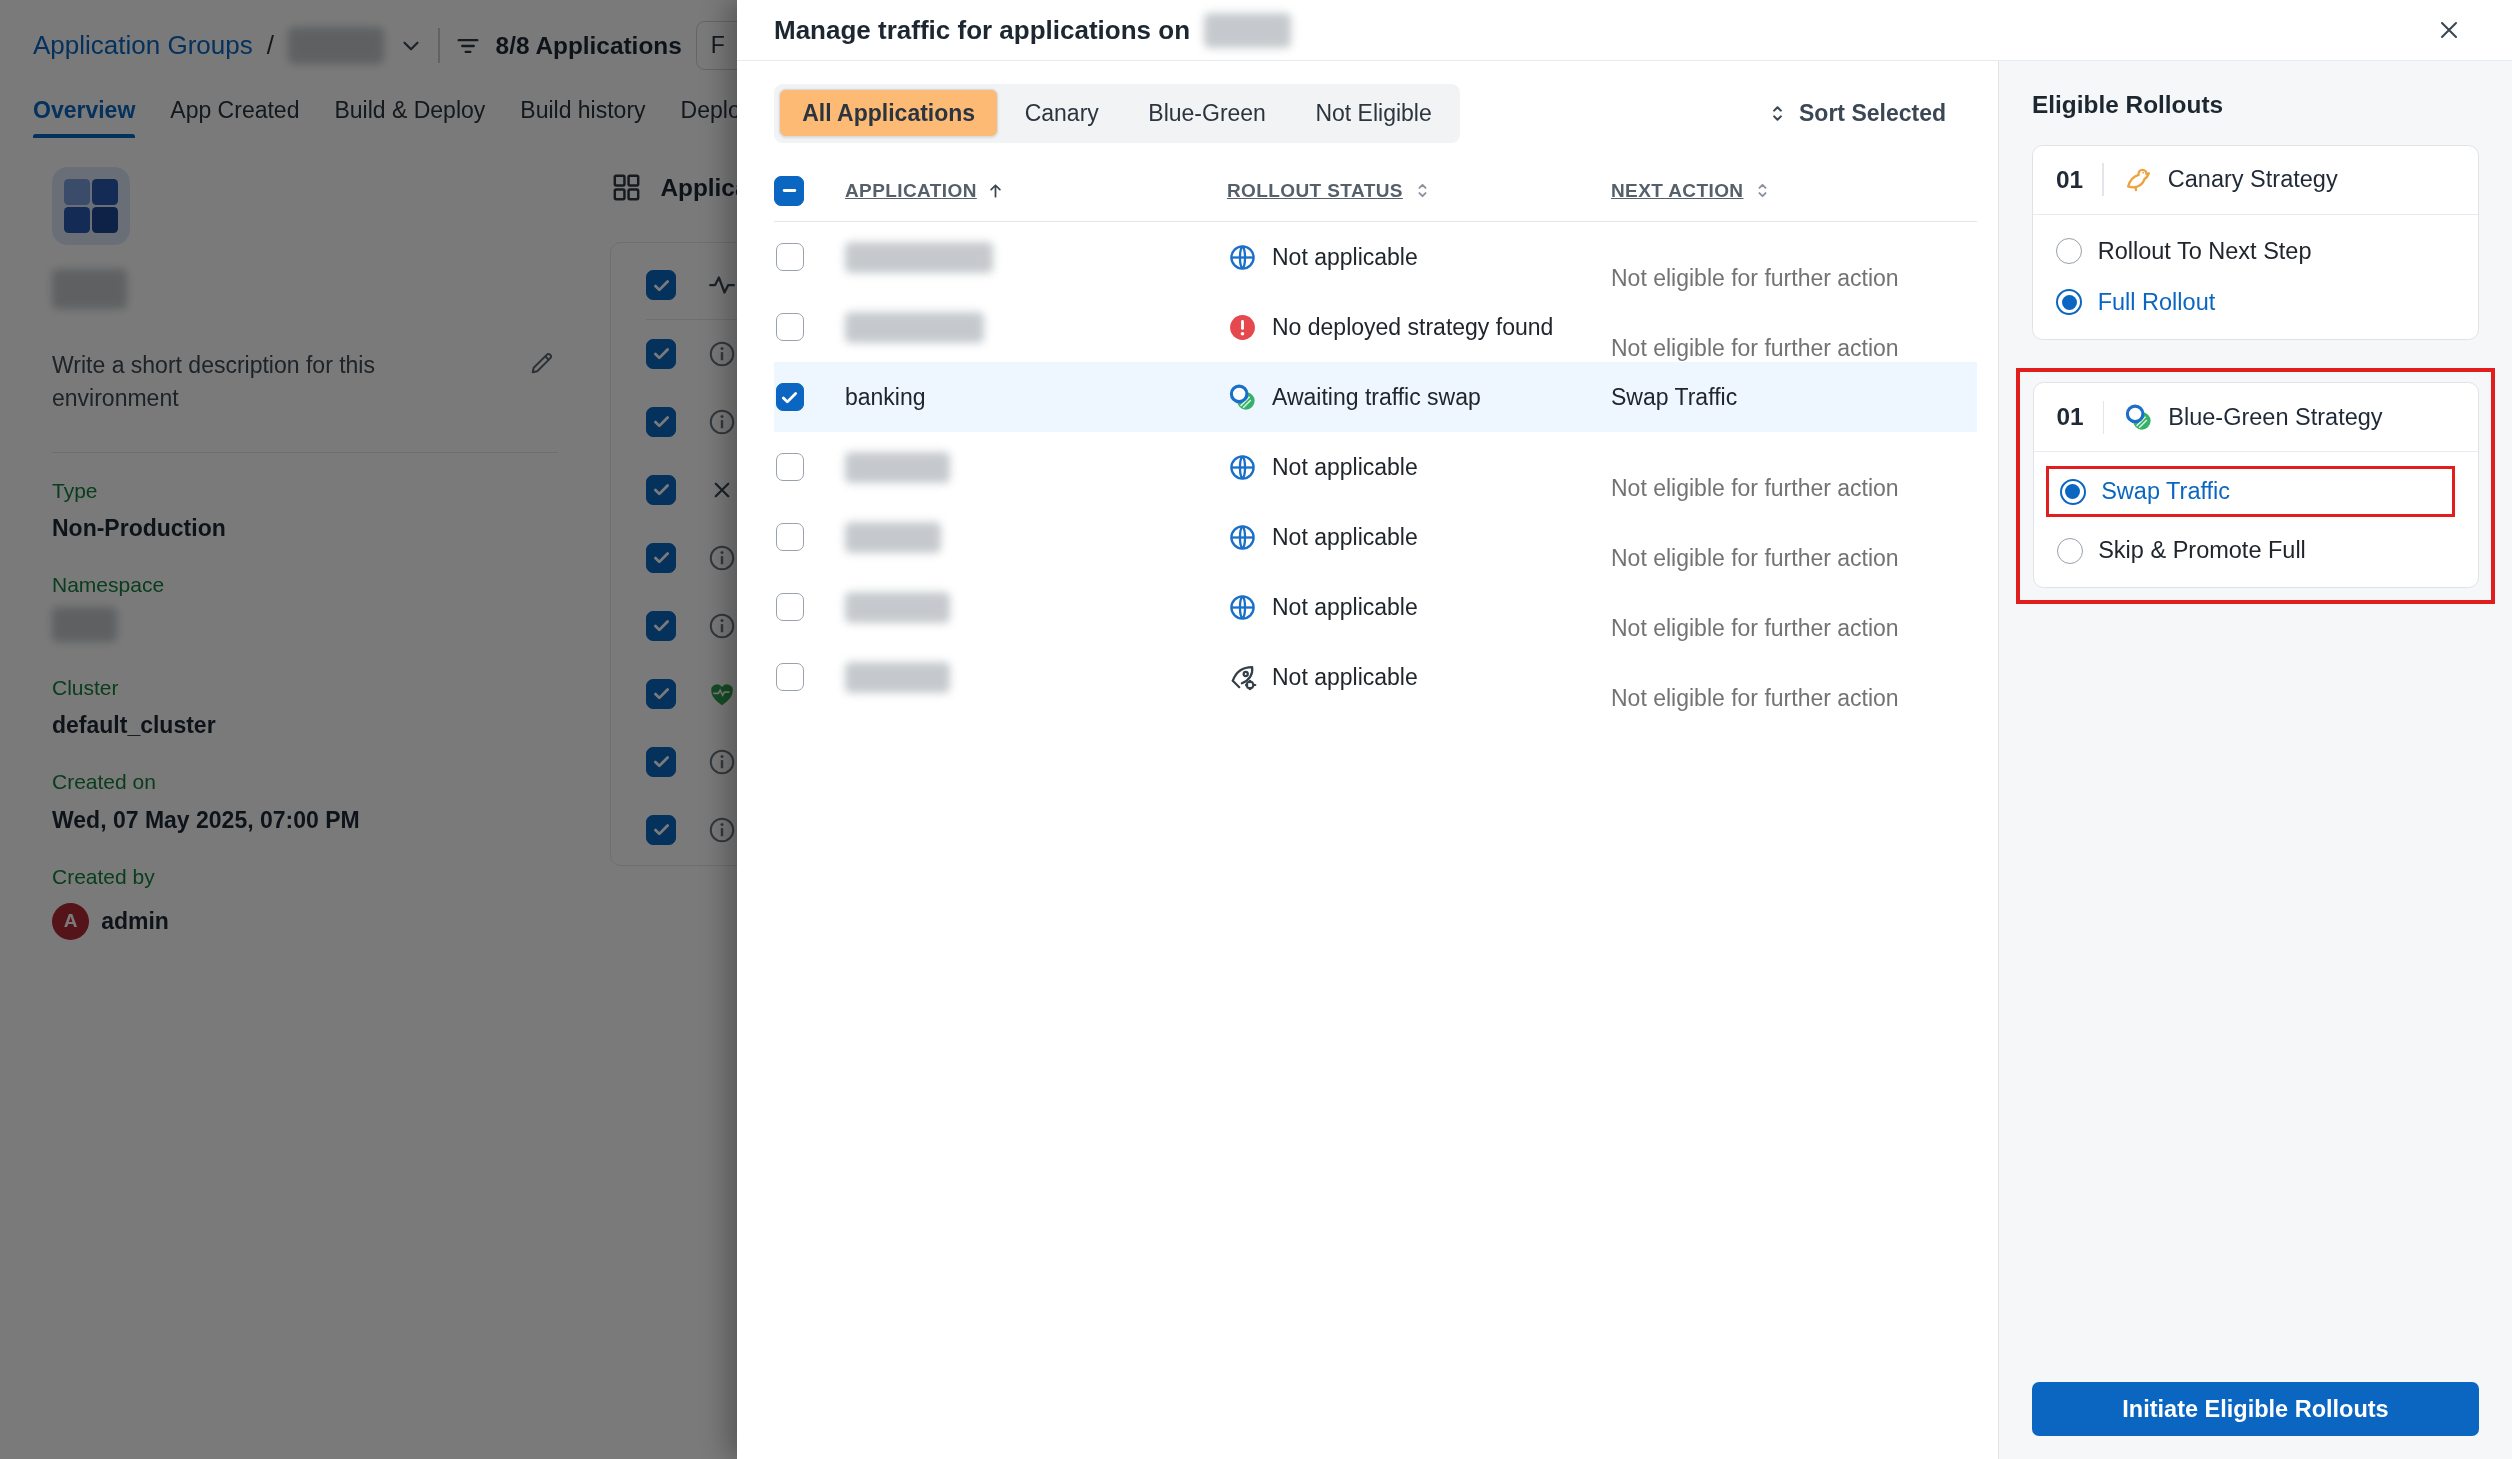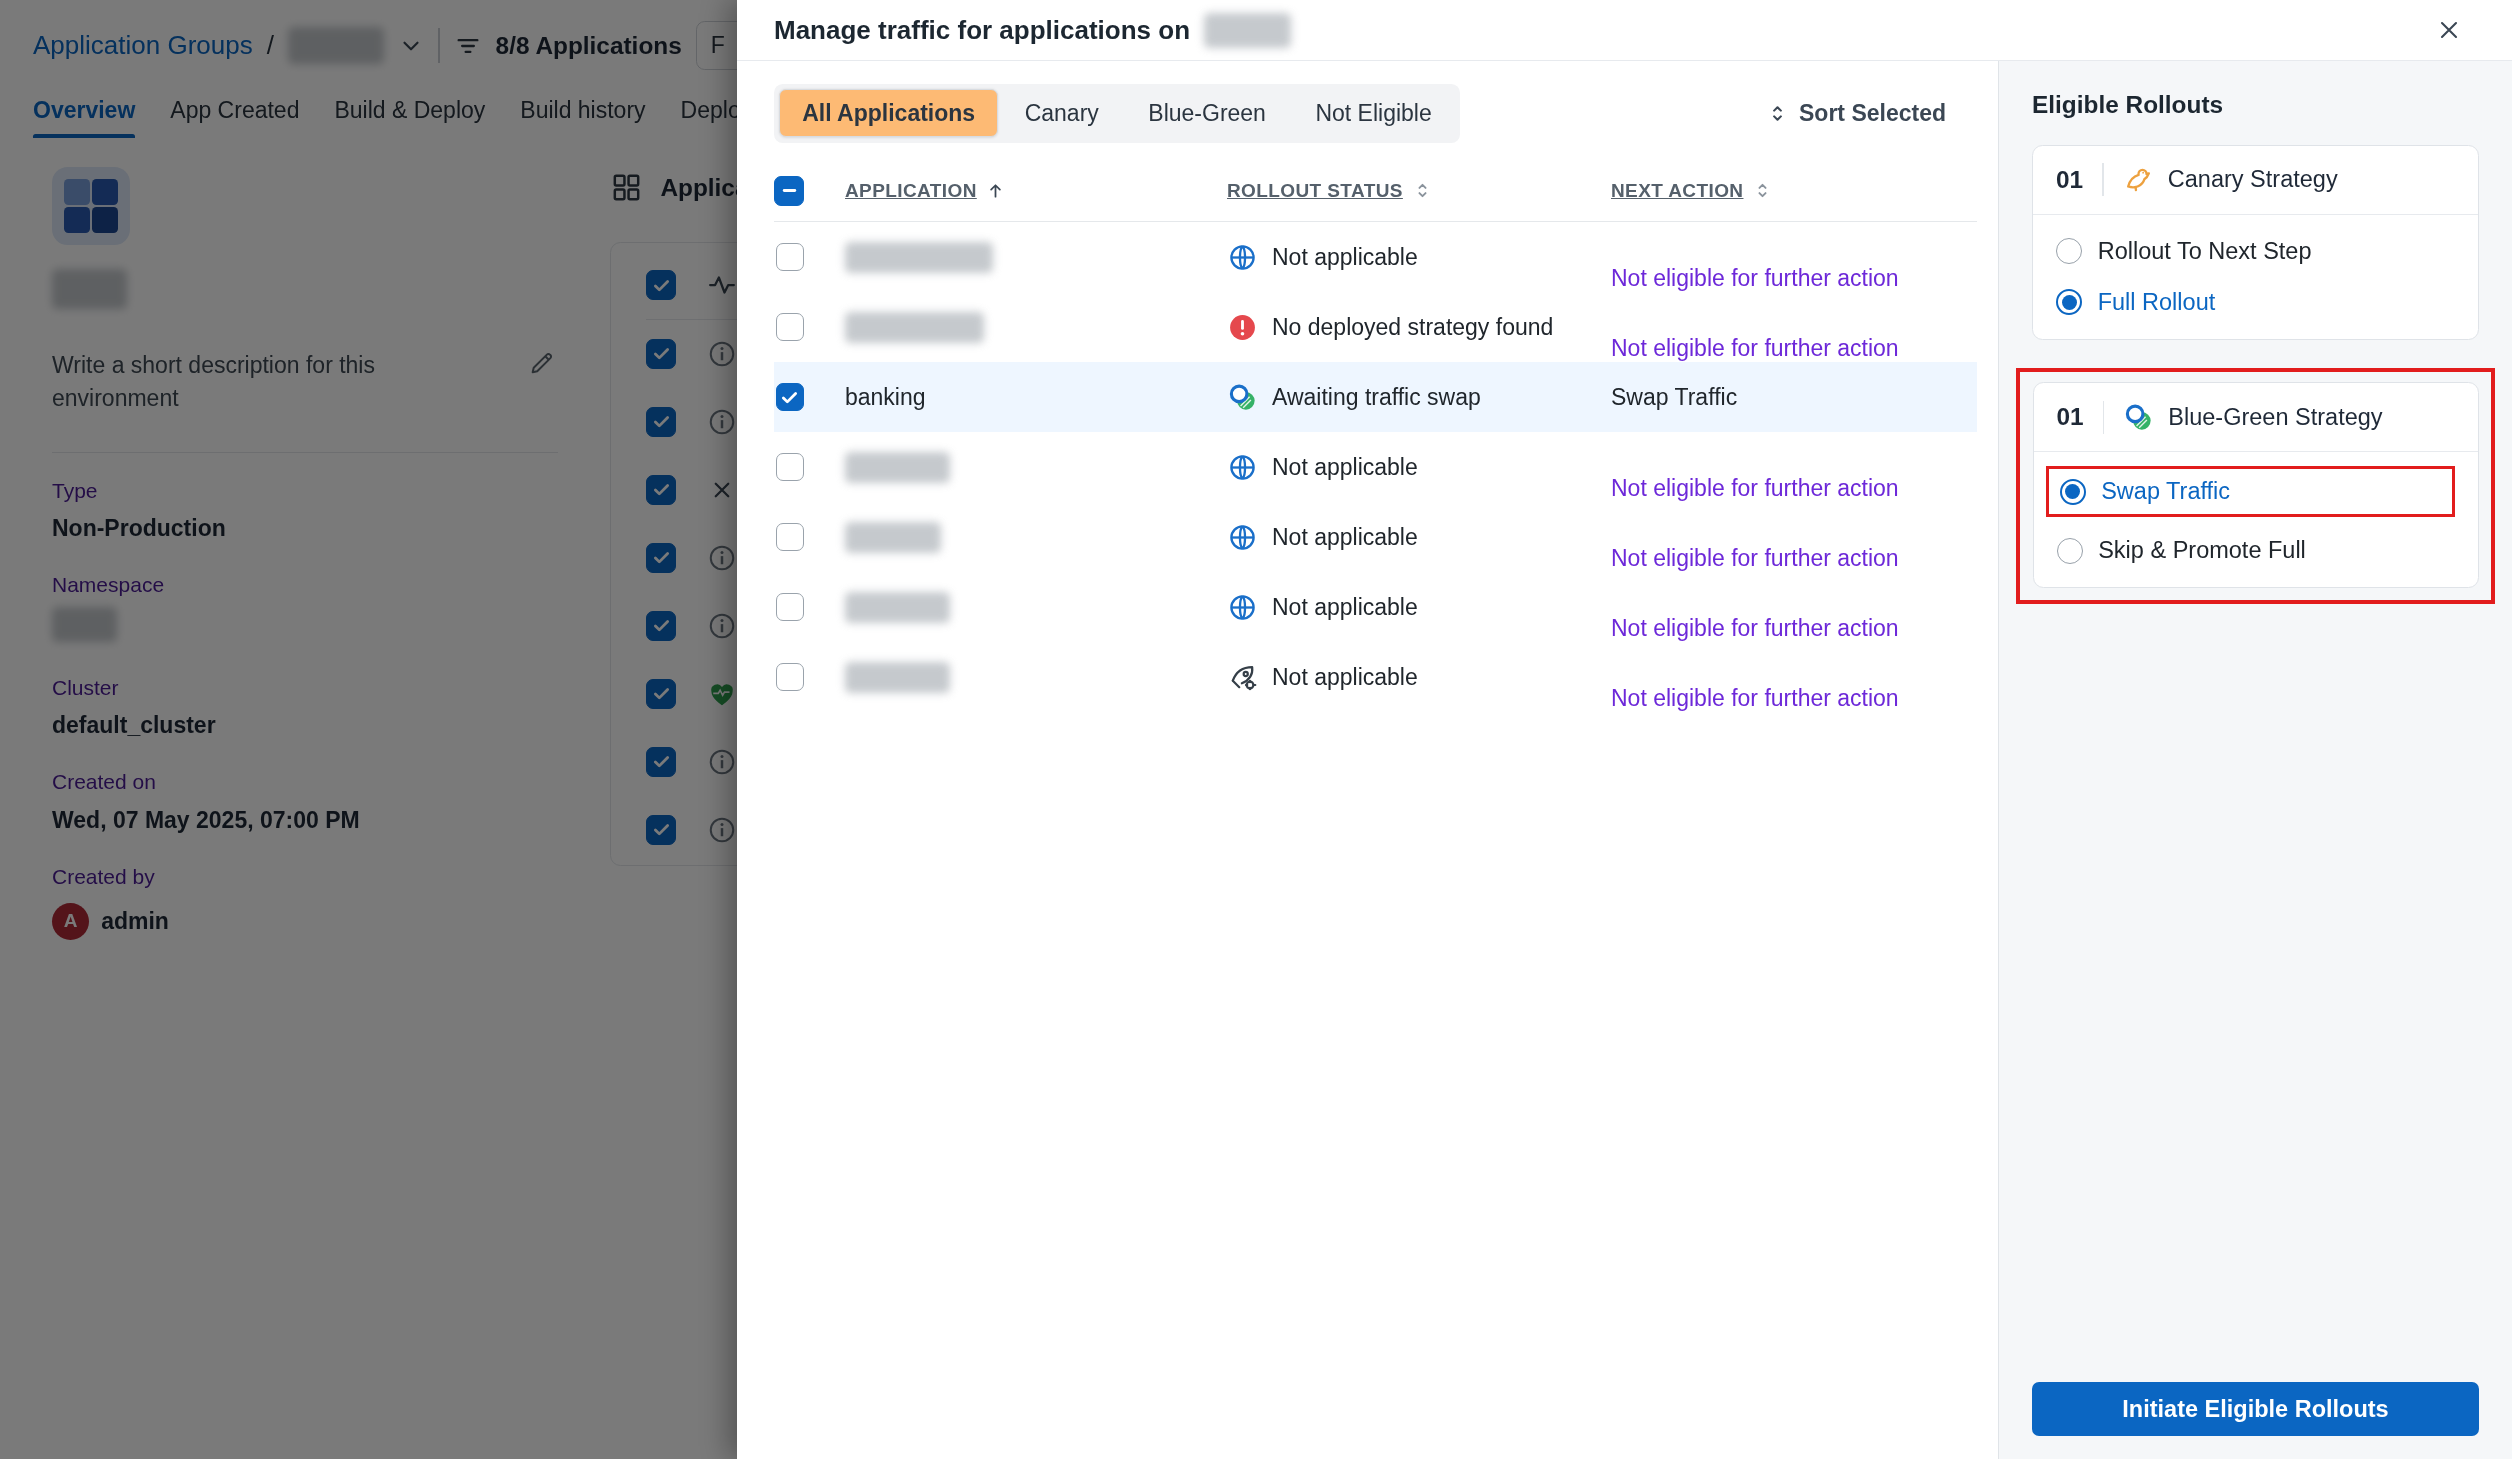--- a/index.html
+++ b/index.html
@@ -25,21 +25,21 @@
   .app-ico{width:78px;height:78px;border-radius:15.7px;background:#dde8f8;display:grid;grid-template-columns:26px 26px;grid-template-rows:26px 26px;gap:2.6px;align-content:center;justify-content:center;}
   .app-ico i{border-radius:4.4px;}
   .app-ico i:nth-child(1){background:#7a9fdb;}
   .app-ico i:nth-child(2){background:#2a5bb2;}
   .app-ico i:nth-child(3){background:#2a5bb2;}
   .app-ico i:nth-child(4){background:#1d4793;}
   .side-title-blur{margin-top:24.4px;width:75px;height:40px;}
   .desc-row{margin-top:37px;display:flex;align-items:flex-start;width:506px;}
   .desc-text{width:418px;font-size:23px;line-height:1.42;color:#3f4a54;}
   .divider{margin-top:37px;height:0.9px;background:#e3e6ea;width:506px;}
-  .f-label{font-size:21px;color:#4c1d95;}
+  .f-label{font-size:21px;color:#15803d;}
   .f-value{font-size:23px;font-weight:700;color:#1f2937;}
   .mt30{margin-top:26px;} .mt14{margin-top:12.2px;} .mt36{margin-top:31px;} .mt12{margin-top:10.5px;} .mt16{margin-top:14px;}
   .creator{display:flex;align-items:center;gap:12.2px;}
   .avatar{width:37px;height:37px;border-radius:50%;background:#b02a37;color:#fff;font-size:19px;font-weight:700;display:flex;align-items:center;justify-content:center;}
   .bg-apps{position:absolute;left:610px;top:171px;width:575px;}
   .bg-apps-head{display:flex;align-items:center;gap:17.4px;font-size:24.4px;font-weight:700;color:#1f2937;white-space:nowrap;}
   .bg-card{margin-top:38px;width:558px;height:624px;border:0.9px solid #e3e6ea;border-radius:10.5px;background:#fff;padding:8.7px 0 0 35px;}
   .bg-row{height:68px;display:flex;align-items:center;gap:31px;}
   .bg-row.hdr{border-bottom:0.9px solid #e6e9ec;margin-right:0;}
   .cb{width:30px;height:30px;border-radius:7px;border:1.7px solid #9aa3ac;background:#fff;display:flex;align-items:center;justify-content:center;flex:none;}
@@ -64,21 +64,21 @@
   .tgrid{display:grid;grid-template-columns:71px 382px 384px 1fr;align-items:center;}
   .thead{margin-top:21px;padding:12.2px 0 15.7px;border-bottom:0.9px solid #e5e8eb;}
   .th{font-size:19px;font-weight:700;color:#55606b;letter-spacing:0.4px;display:flex;align-items:center;gap:8.7px;text-decoration:underline;}
   .th .icon{width:21px;height:21px;}
   .trow{height:70px;font-size:23px;color:#20262c;}
   .trow.sel{background:#eef6ff;}
   .trow .cb{width:28px;height:28px;margin-left:1.7px;}
   .cell-name{display:flex;align-items:center;gap:1.7px;}
   .cell-status{display:flex;align-items:center;gap:14px;}
   .st-ico{width:31px;height:31px;}
-  .cell-action.red{color:#6d28d9;margin-top:43px;}
+  .cell-action.red{color:#737373;margin-top:43px;}
 
   
   .rollouts{width:514px;flex:none;background:#f5f7f9;border-left:0.9px solid #e0e4e8;position:relative;padding:30px 33px 0 33px;}
   .ro-title{font-size:24.4px;font-weight:700;color:#1c2731;}
   .card{background:#fff;border:0.9px solid #dfe3e8;border-radius:10.5px;}
   .card.first{margin-top:26px;}
   .card-head{display:flex;align-items:center;padding:17.4px 23px;gap:0;}
   .card-idx{font-size:24.4px;font-weight:700;color:#1f2937;}
   .card-vdiv{width:1.7px;height:33px;background:#e2e6ea;margin:0 19px;}
   .card-ico{width:31px;height:31px;margin-right:14px;}

